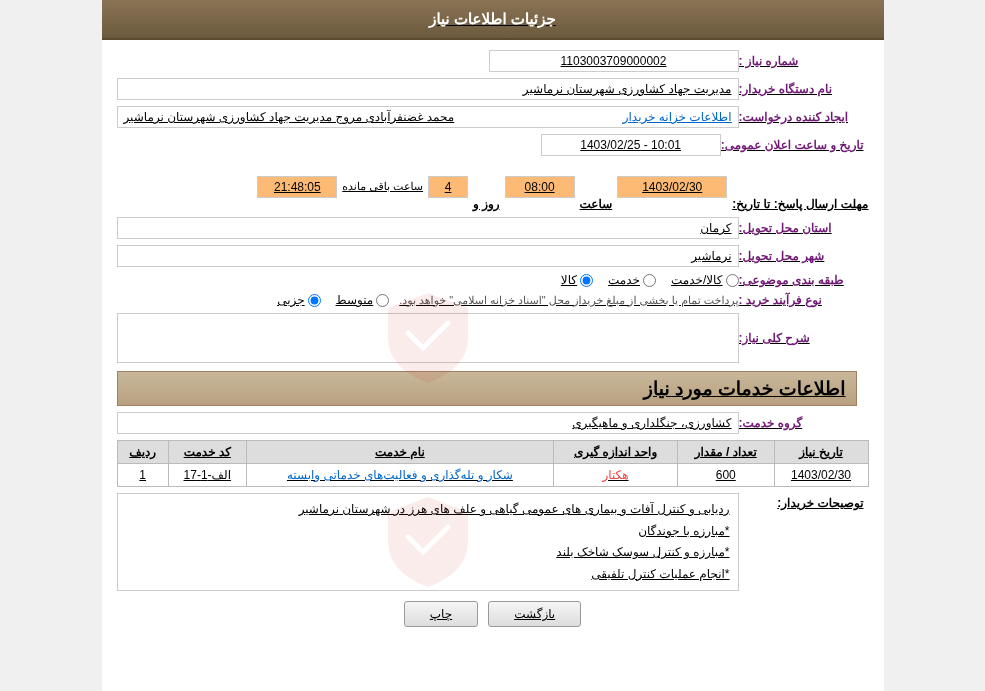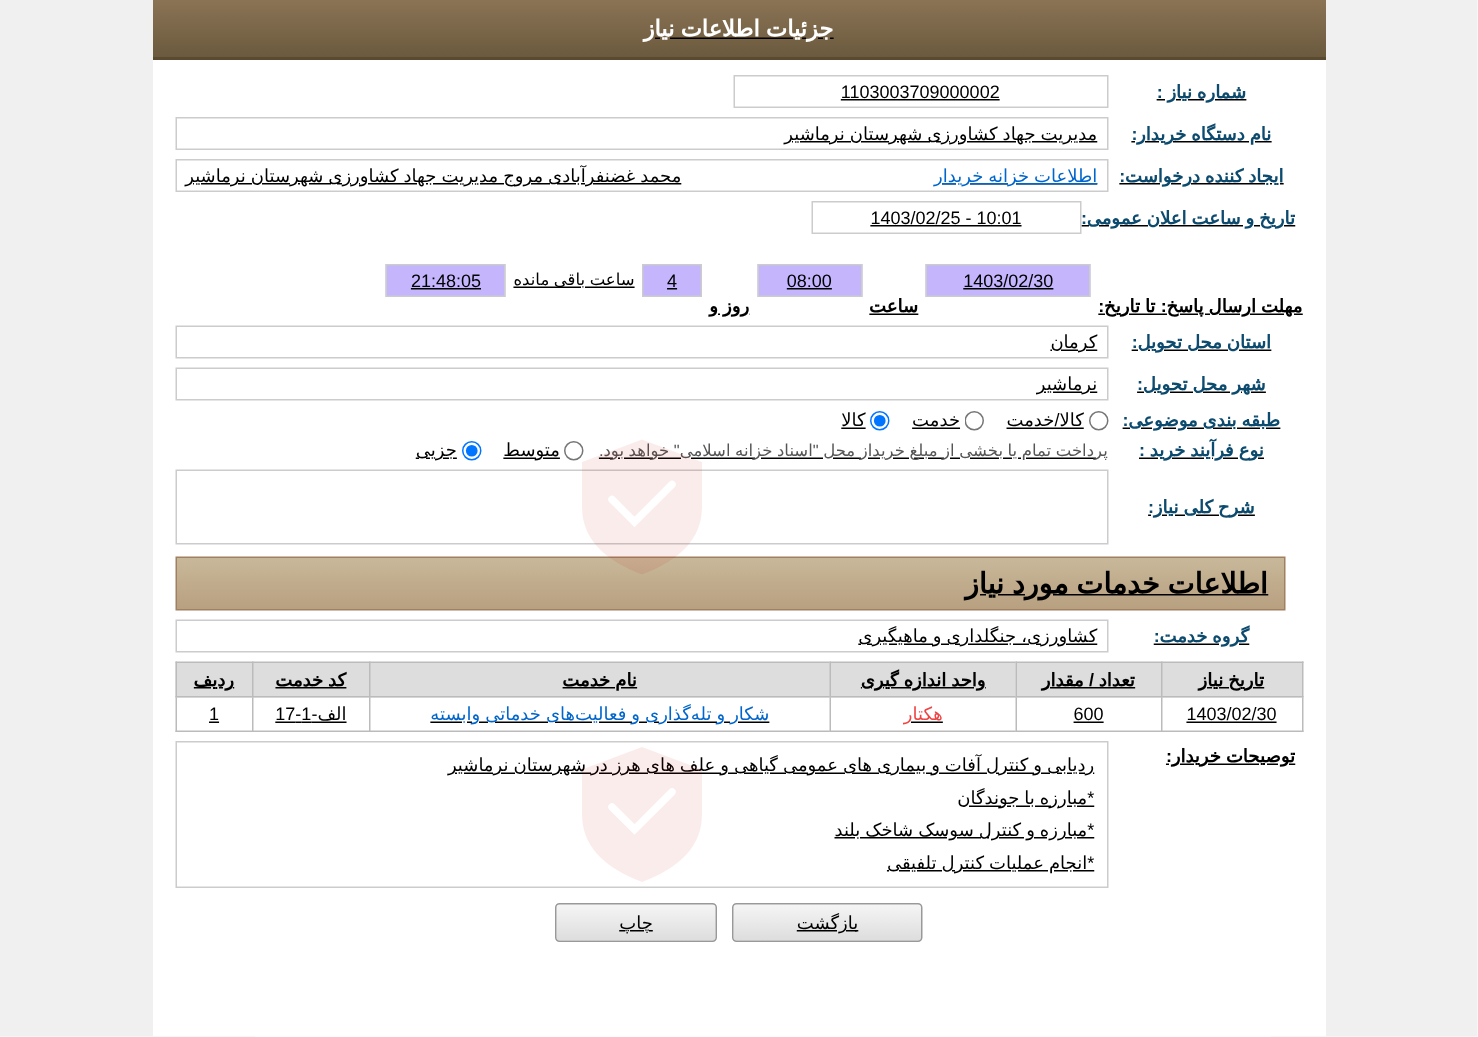--- a/index.html
+++ b/index.html
@@ -31,23 +31,23 @@
     .info-row {
       display: flex;
       align-items: center;
       margin-bottom: 6px;
       direction: rtl;
     }
     .label {
       font-weight: bold;
       white-space: nowrap;
       min-width: 130px;
-      text-align: center;
+      text-align: left;
       padding-right: 5px;
-      color: #0c4a6e;
+      color: #701a75;
     }
     .value-box {
       border: 1px solid #ccc;
       background: #fff;
       padding: 3px 6px;
       min-height: 22px;
       flex: 1;
       text-align: right;
       color: #000;
     }
@@ -68,21 +68,21 @@
       gap: 5px;
     }
     .time-label {
       font-weight: bold;
       white-space: nowrap;
       color: #000;
       margin-top: 35px;
     }
     .time-box {
       border: 1px solid #ccc;
-      background: #c4b5fd;
+      background: #fdba74;
       padding: 3px 6px;
       min-height: 22px;
       text-align: center;
       color: #000;
     }
     .remaining-label {
       font-size: 11px;
       color: #000;
       white-space: nowrap;
     }
@@ -147,21 +147,21 @@
       min-height: 80px;
     }
     .buttons-row {
       display: flex;
       justify-content: center;
       gap: 10px;
       margin-top: 10px;
       margin-bottom: 10px;
     }
     .btn {
-      padding: 5px 42px;
+      padding: 5px 25px;
       border: 1px solid #999;
       border-radius: 3px;
       cursor: pointer;
       font-family: Tahoma, Arial, sans-serif;
       font-size: 12px;
     }
     .btn-print {
       background: linear-gradient(to bottom, #f5f5f5, #ddd);
       color: #000;
     }

